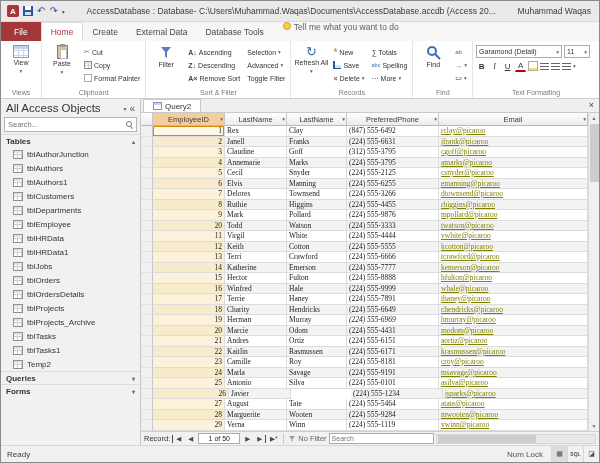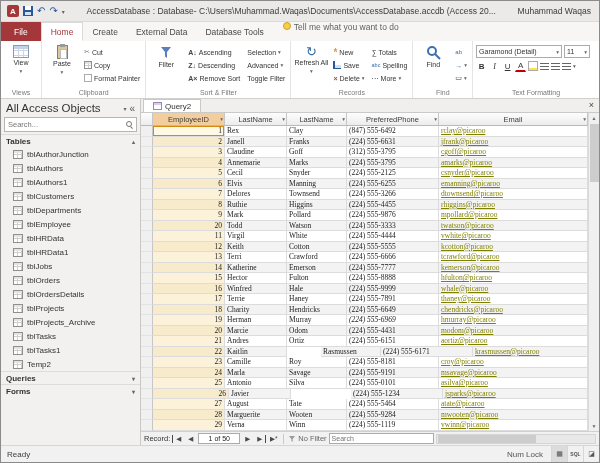--- a/index.html
+++ b/index.html
@@ -626,21 +626,21 @@
                 <div class="cell id" style="width: 72px;">21</div>
                 <div class="cell fn" style="width: 62px;">Andres</div>
                 <div class="cell ln" style="width: 60px;">Ortiz</div>
                 <div class="cell ph" style="width: 92px;">(224) 555-6151</div>
                 <div class="cell email">aortiz@picaroo</div>
               </div>
               <div class="drow alt">
                 <div class="rsel"></div>
                 <div class="cell id" style="width: 72px;">22</div>
                 <div class="cell fn" style="width: 62px;">Kaitlin</div>
-                <div class="cell ln" style="width: 60px; margin-left: 34px;">Rasmussen</div>
+                <div class="cell ln" style="width: 60px;">Rasmussen</div>
                 <div class="cell ph" style="width: 92px;">(224) 555-6171</div>
                 <div class="cell email">krasmussen@picaroo</div>
               </div>
               <div class="drow">
                 <div class="rsel"></div>
                 <div class="cell id" style="width: 72px; padding-left: 48px;">23</div>
                 <div class="cell fn" style="width: 62px;">Camille</div>
                 <div class="cell ln" style="width: 60px;">Roy</div>
                 <div class="cell ph" style="width: 92px;">(224) 555-8181</div>
                 <div class="cell email">croy@picaroo</div>

